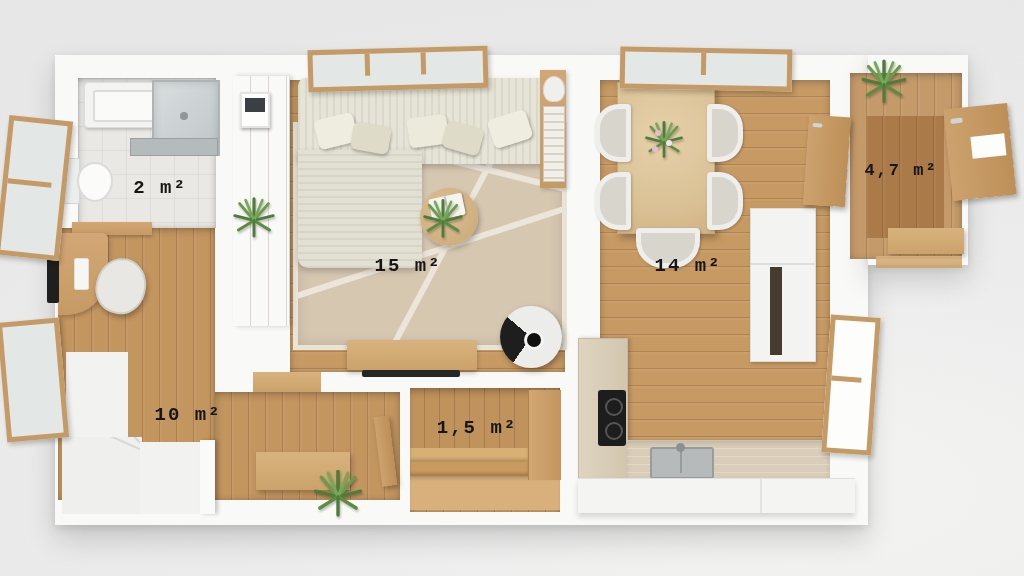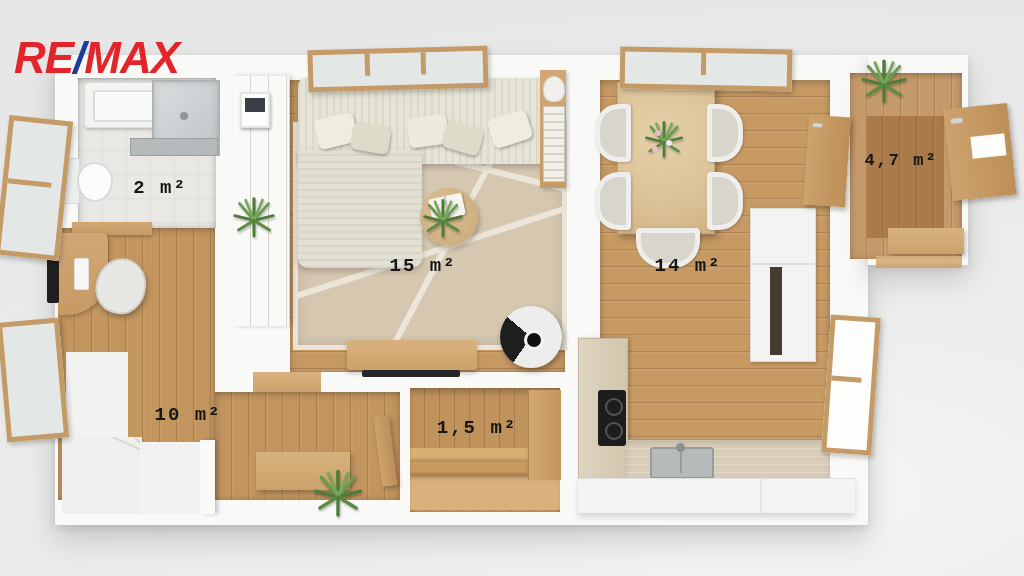--- a/index.html
+++ b/index.html
@@ -200,29 +200,26 @@
   </div>
   <div class="a winframe" style="left:2px;top:118px;width:54px;height:130px;transform:rotate(6deg);">
     <div class="mull" style="left:0;top:58px;width:44px;height:5px;"></div>
   </div>
   <div class="a winframe" style="left:2px;top:320px;width:52px;height:110px;transform:rotate(-5deg);"></div>
   <div class="a winframe" style="left:826px;top:316px;width:40px;height:128px;transform:rotate(4deg);background:#fdfdfc;">
     <div class="mull" style="left:0;top:56px;width:30px;height:5px;"></div>
   </div>
 
   <div class="a room-label" style="left:160px;top:188px;">2 m²</div>
-  <div class="a room-label" style="left:423px;top:266px;">15 m²</div>
+  <div class="a room-label" style="left:408px;top:266px;">15 m²</div>
   <div class="a room-label" style="left:688px;top:266px;">14 m²</div>
-  <div class="a room-label" style="left:901px;top:160px;font-size:17px;">4,7 m²</div>
+  <div class="a room-label" style="left:901px;top:170px;font-size:17px;">4,7 m²</div>
   <div class="a room-label" style="left:176px;top:415px;padding-left:24px;">10 m²</div>
   <div class="a room-label" style="left:477px;top:428px;">1,5 m²</div>
 
-  <div class="a logo">
-    <span class="lg-red">RE</span><span class="lg-blue">/</span><span class="lg-red">MAX</span>
-  </div>
 
   <svg width="0" height="0" style="position:absolute" aria-hidden="true">
     <defs>
       <g id="plant-sym" stroke-linecap="round" fill="none">
         <path d="M20 22 L20 4" stroke="#4e7d3a" stroke-width="2.6"></path>
         <path d="M20 22 L8 8" stroke="#6a9a4c" stroke-width="2.4"></path>
         <path d="M20 22 L32 8" stroke="#6a9a4c" stroke-width="2.4"></path>
         <path d="M20 22 L4 18" stroke="#4e7d3a" stroke-width="2.4"></path>
         <path d="M20 22 L36 18" stroke="#4e7d3a" stroke-width="2.4"></path>
         <path d="M20 22 L7 30" stroke="#5c8c42" stroke-width="2.4"></path>

